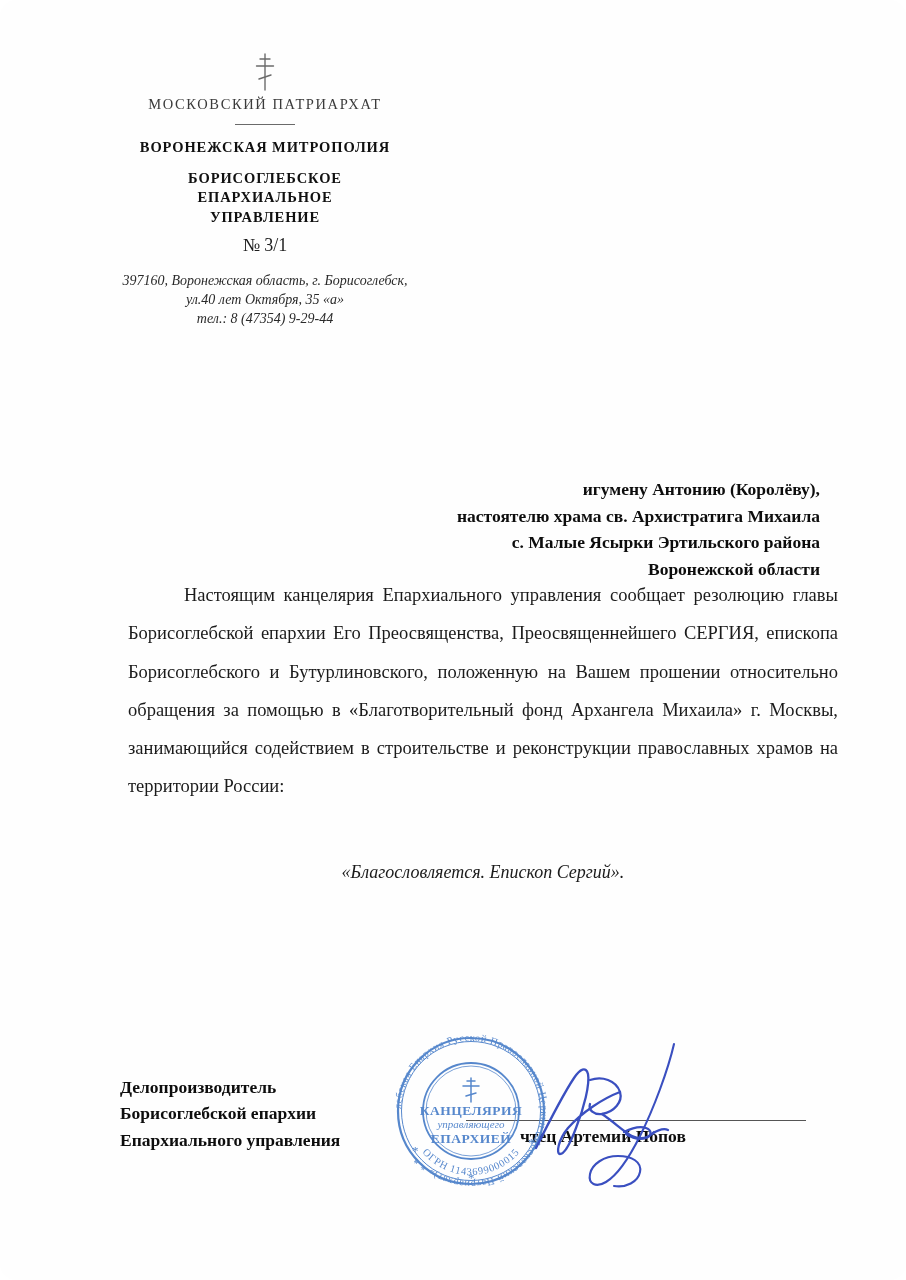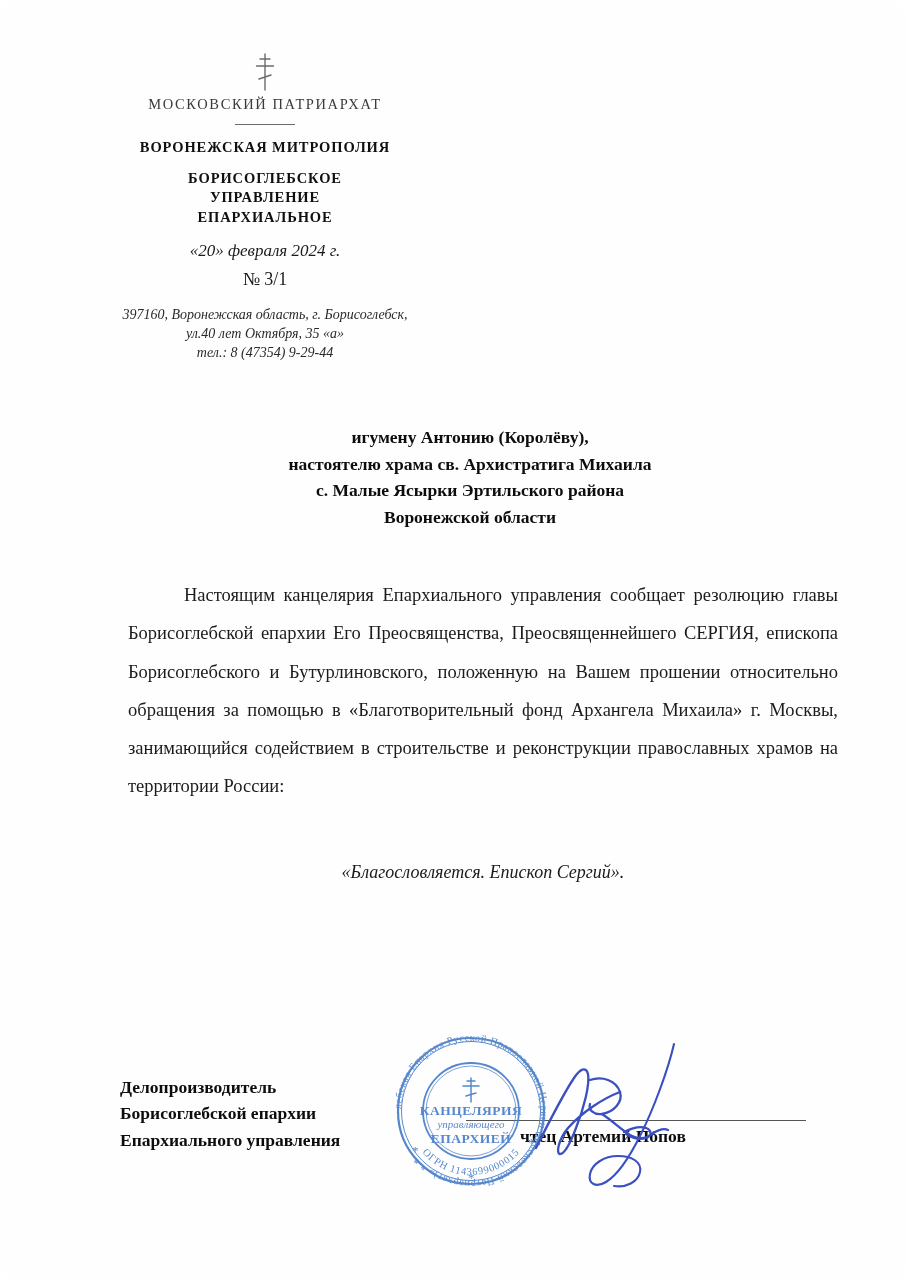--- a/index.html
+++ b/index.html
@@ -80,23 +80,23 @@
     font-style: italic;
     line-height: 1.35;
     color: #2a2a2a;
   }
   .address div { white-space: nowrap; }
 
   
   .addressee {
     position: absolute;
     left: 120px;
-    top: 424px;
+    top: 476px;
     width: 700px;
-    text-align: center;
+    text-align: right;
     font-size: 17.5px;
     font-weight: bold;
     line-height: 1.52;
     color: #0d0d0d;
   }
   .addressee div { white-space: nowrap; }
 
   
   .body-text {
     position: absolute;
@@ -197,25 +197,24 @@
     </div>
 
     <div class="patriarchate">МОСКОВСКИЙ  ПАТРИАРХАТ</div>
 
     <div class="rule"></div>
 
     <div class="metropolia">ВОРОНЕЖСКАЯ  МИТРОПОЛИЯ</div>
 
     <div class="eparchy">
       <div>БОРИСОГЛЕБСКОЕ</div>
+      <div>ЕПАРХИАЛЬНОЕ</div>
       <div>УПРАВЛЕНИЕ</div>
-      <div>ЕПАРХИАЛЬНОЕ</div>
     </div>
 
-    <div class="docdate">«20» февраля 2024 г.</div>
 
     <div class="docnum">№ 3/1</div>
 
     <div class="address">
       <div>397160, Воронежская область, г. Борисоглебск,</div>
       <div>ул.40 лет Октября, 35 «а»</div>
       <div>тел.: 8 (47354) 9-29-44</div>
     </div>
   </div>
 

